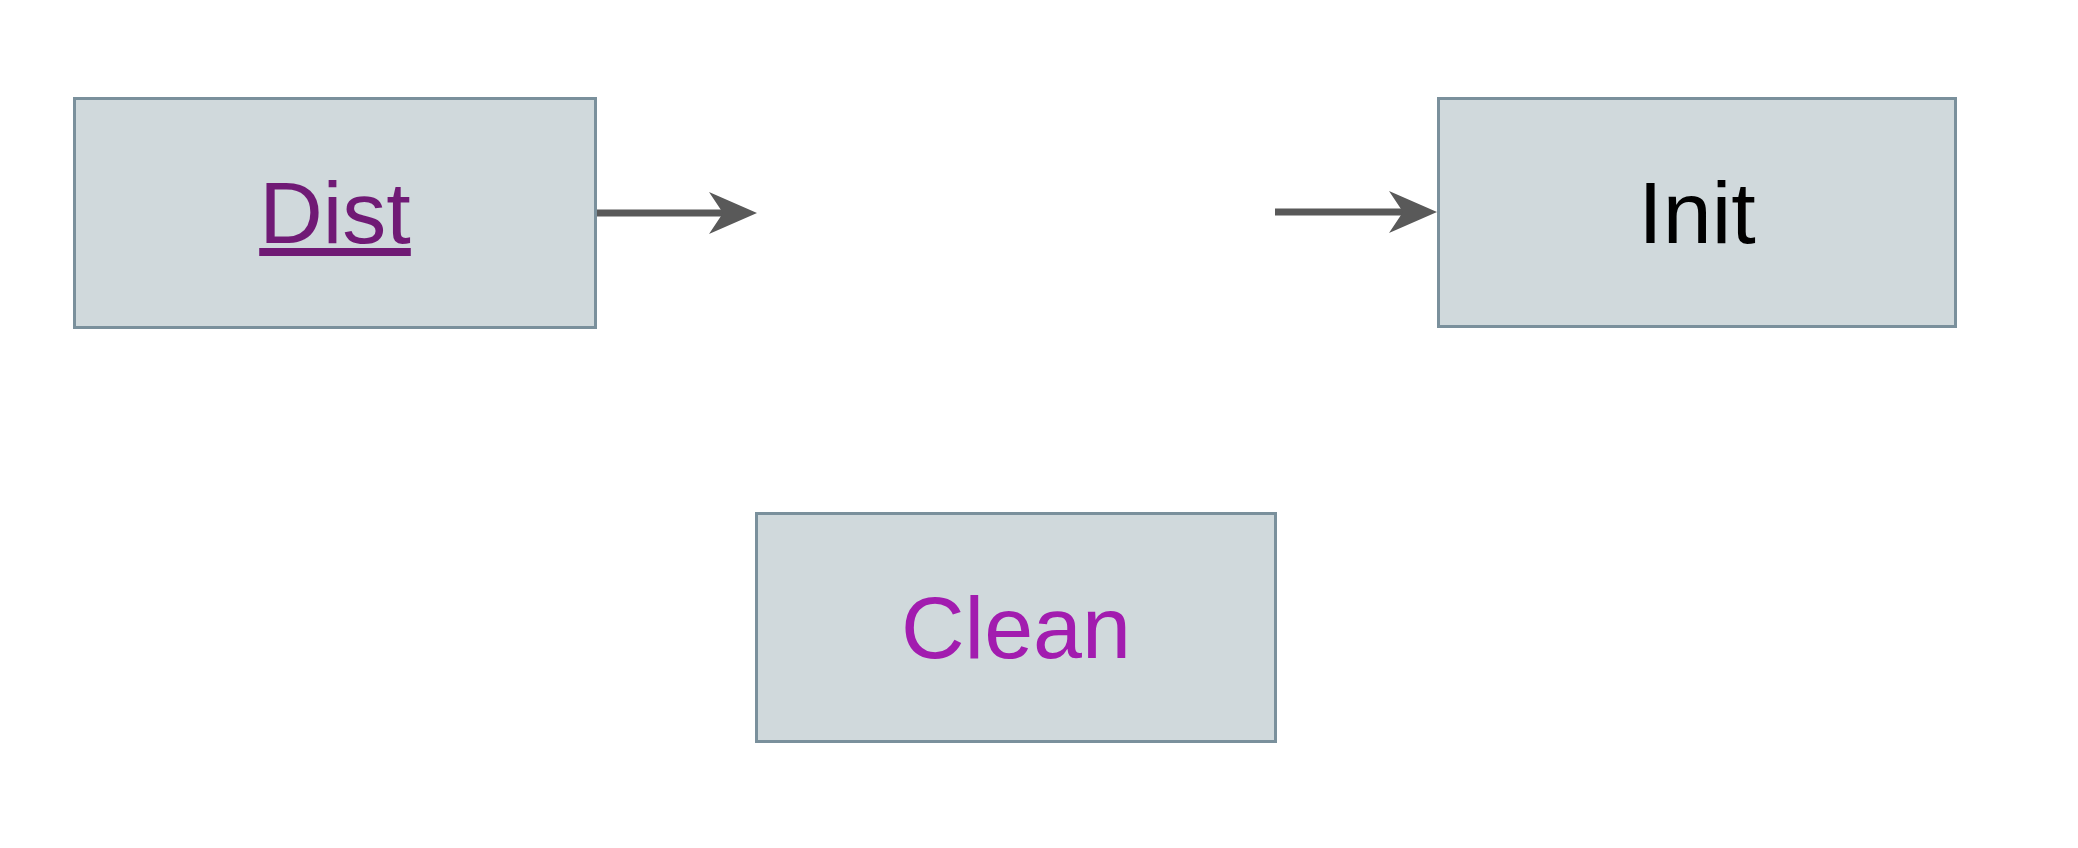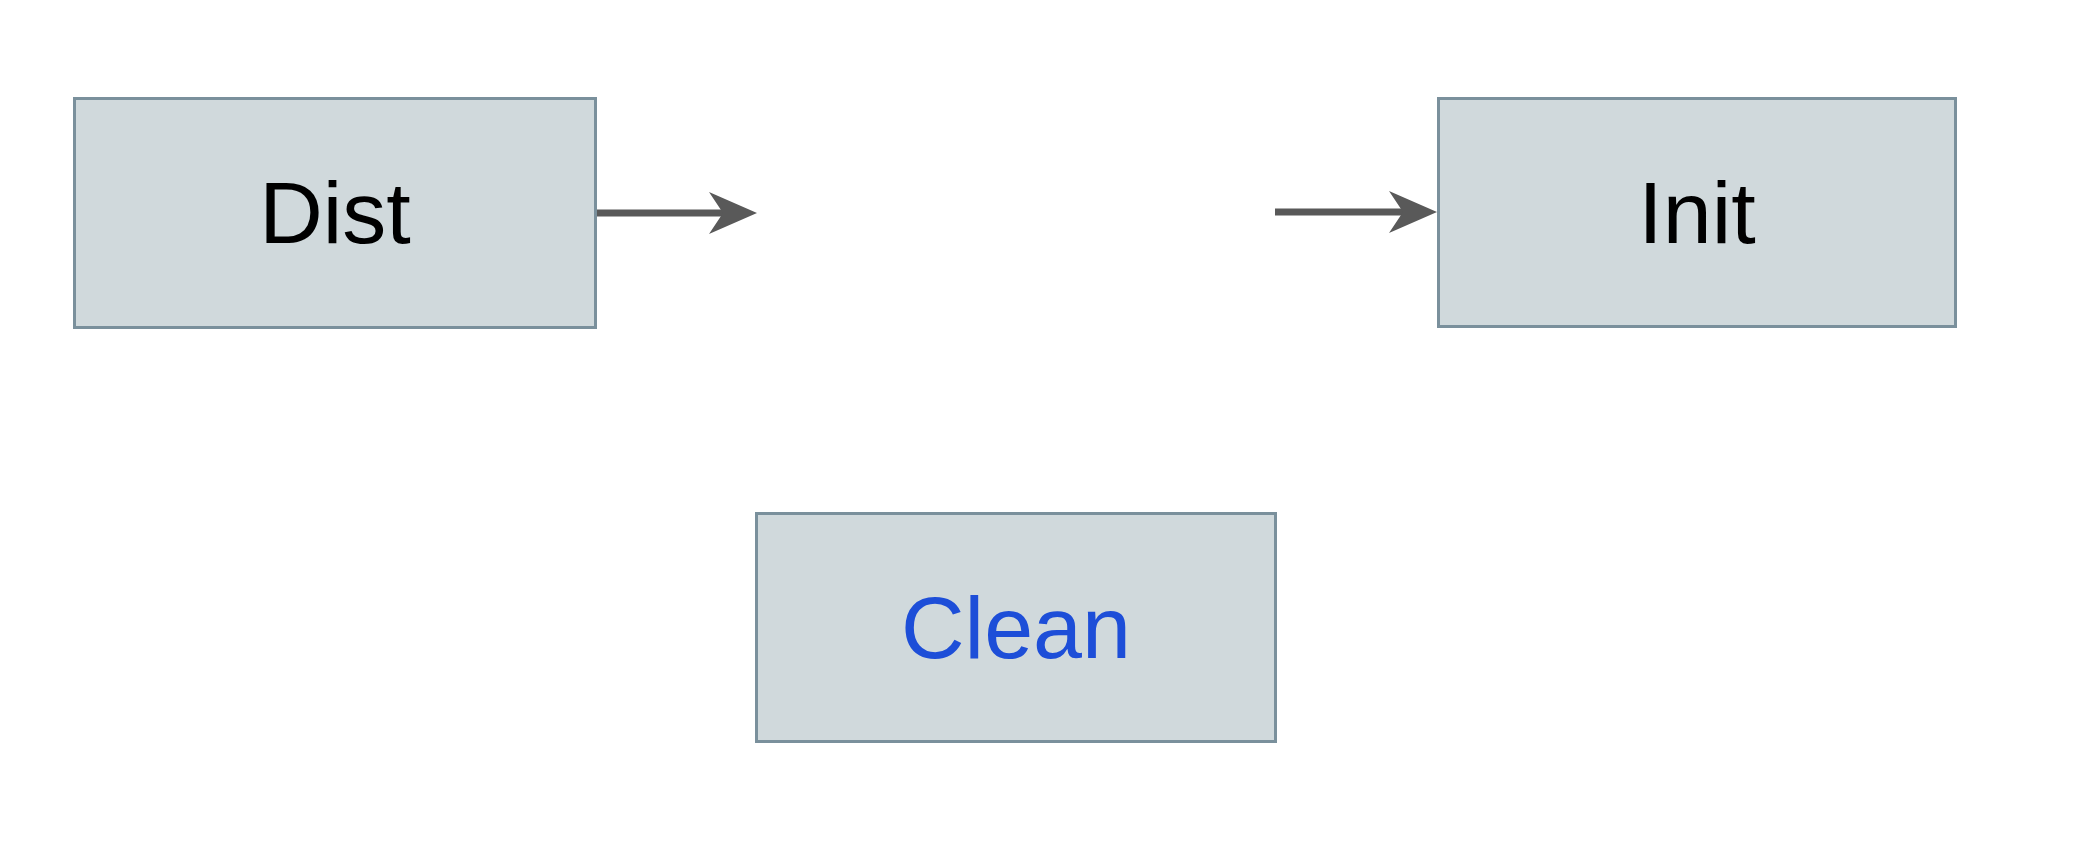--- a/index.html
+++ b/index.html
@@ -42,24 +42,24 @@
 
 <div id="canvas" style="background: rgb(255, 255, 255);">
   <svg id="edges">
       <line x1="597" y1="213" x2="727" y2="213" stroke="#595959" stroke-width="7"></line>
       <polygon points="757,213 709,192 723,213 709,234" fill="#595959"></polygon>
       <line x1="1275" y1="212" x2="1407" y2="212" stroke="#595959" stroke-width="7"></line>
       <polygon points="1437,212 1389,191 1403,212 1389,233" fill="#595959"></polygon>
     </svg>
 
   <div class="node" style="left: 73px; top: 97px; width: 524px; height: 232px; background: rgb(208, 217, 220); border: 3px solid rgb(122, 144, 156);">
-    <span style="color: #000000;">Dist</span>
+    <span style="color: #701a75; text-decoration: underline;">Dist</span>
   </div>
 
 
   <div class="node" style="left: 1437px; top: 97px; width: 520px; height: 231px; background: rgb(208, 217, 220); border: 3px solid rgb(122, 144, 156);">
     <span style="color: rgb(0, 0, 0);">Init</span>
   </div>
 
   <div class="node" style="left: 755px; top: 512px; width: 522px; height: 231px; background: rgb(208, 217, 220); border: 3px solid rgb(122, 144, 156);">
-    <span style="color: #1d4ed8;">Clean</span>
+    <span style="color: #a21caf;">Clean</span>
   </div>
 </div>
 
 </body></html>

